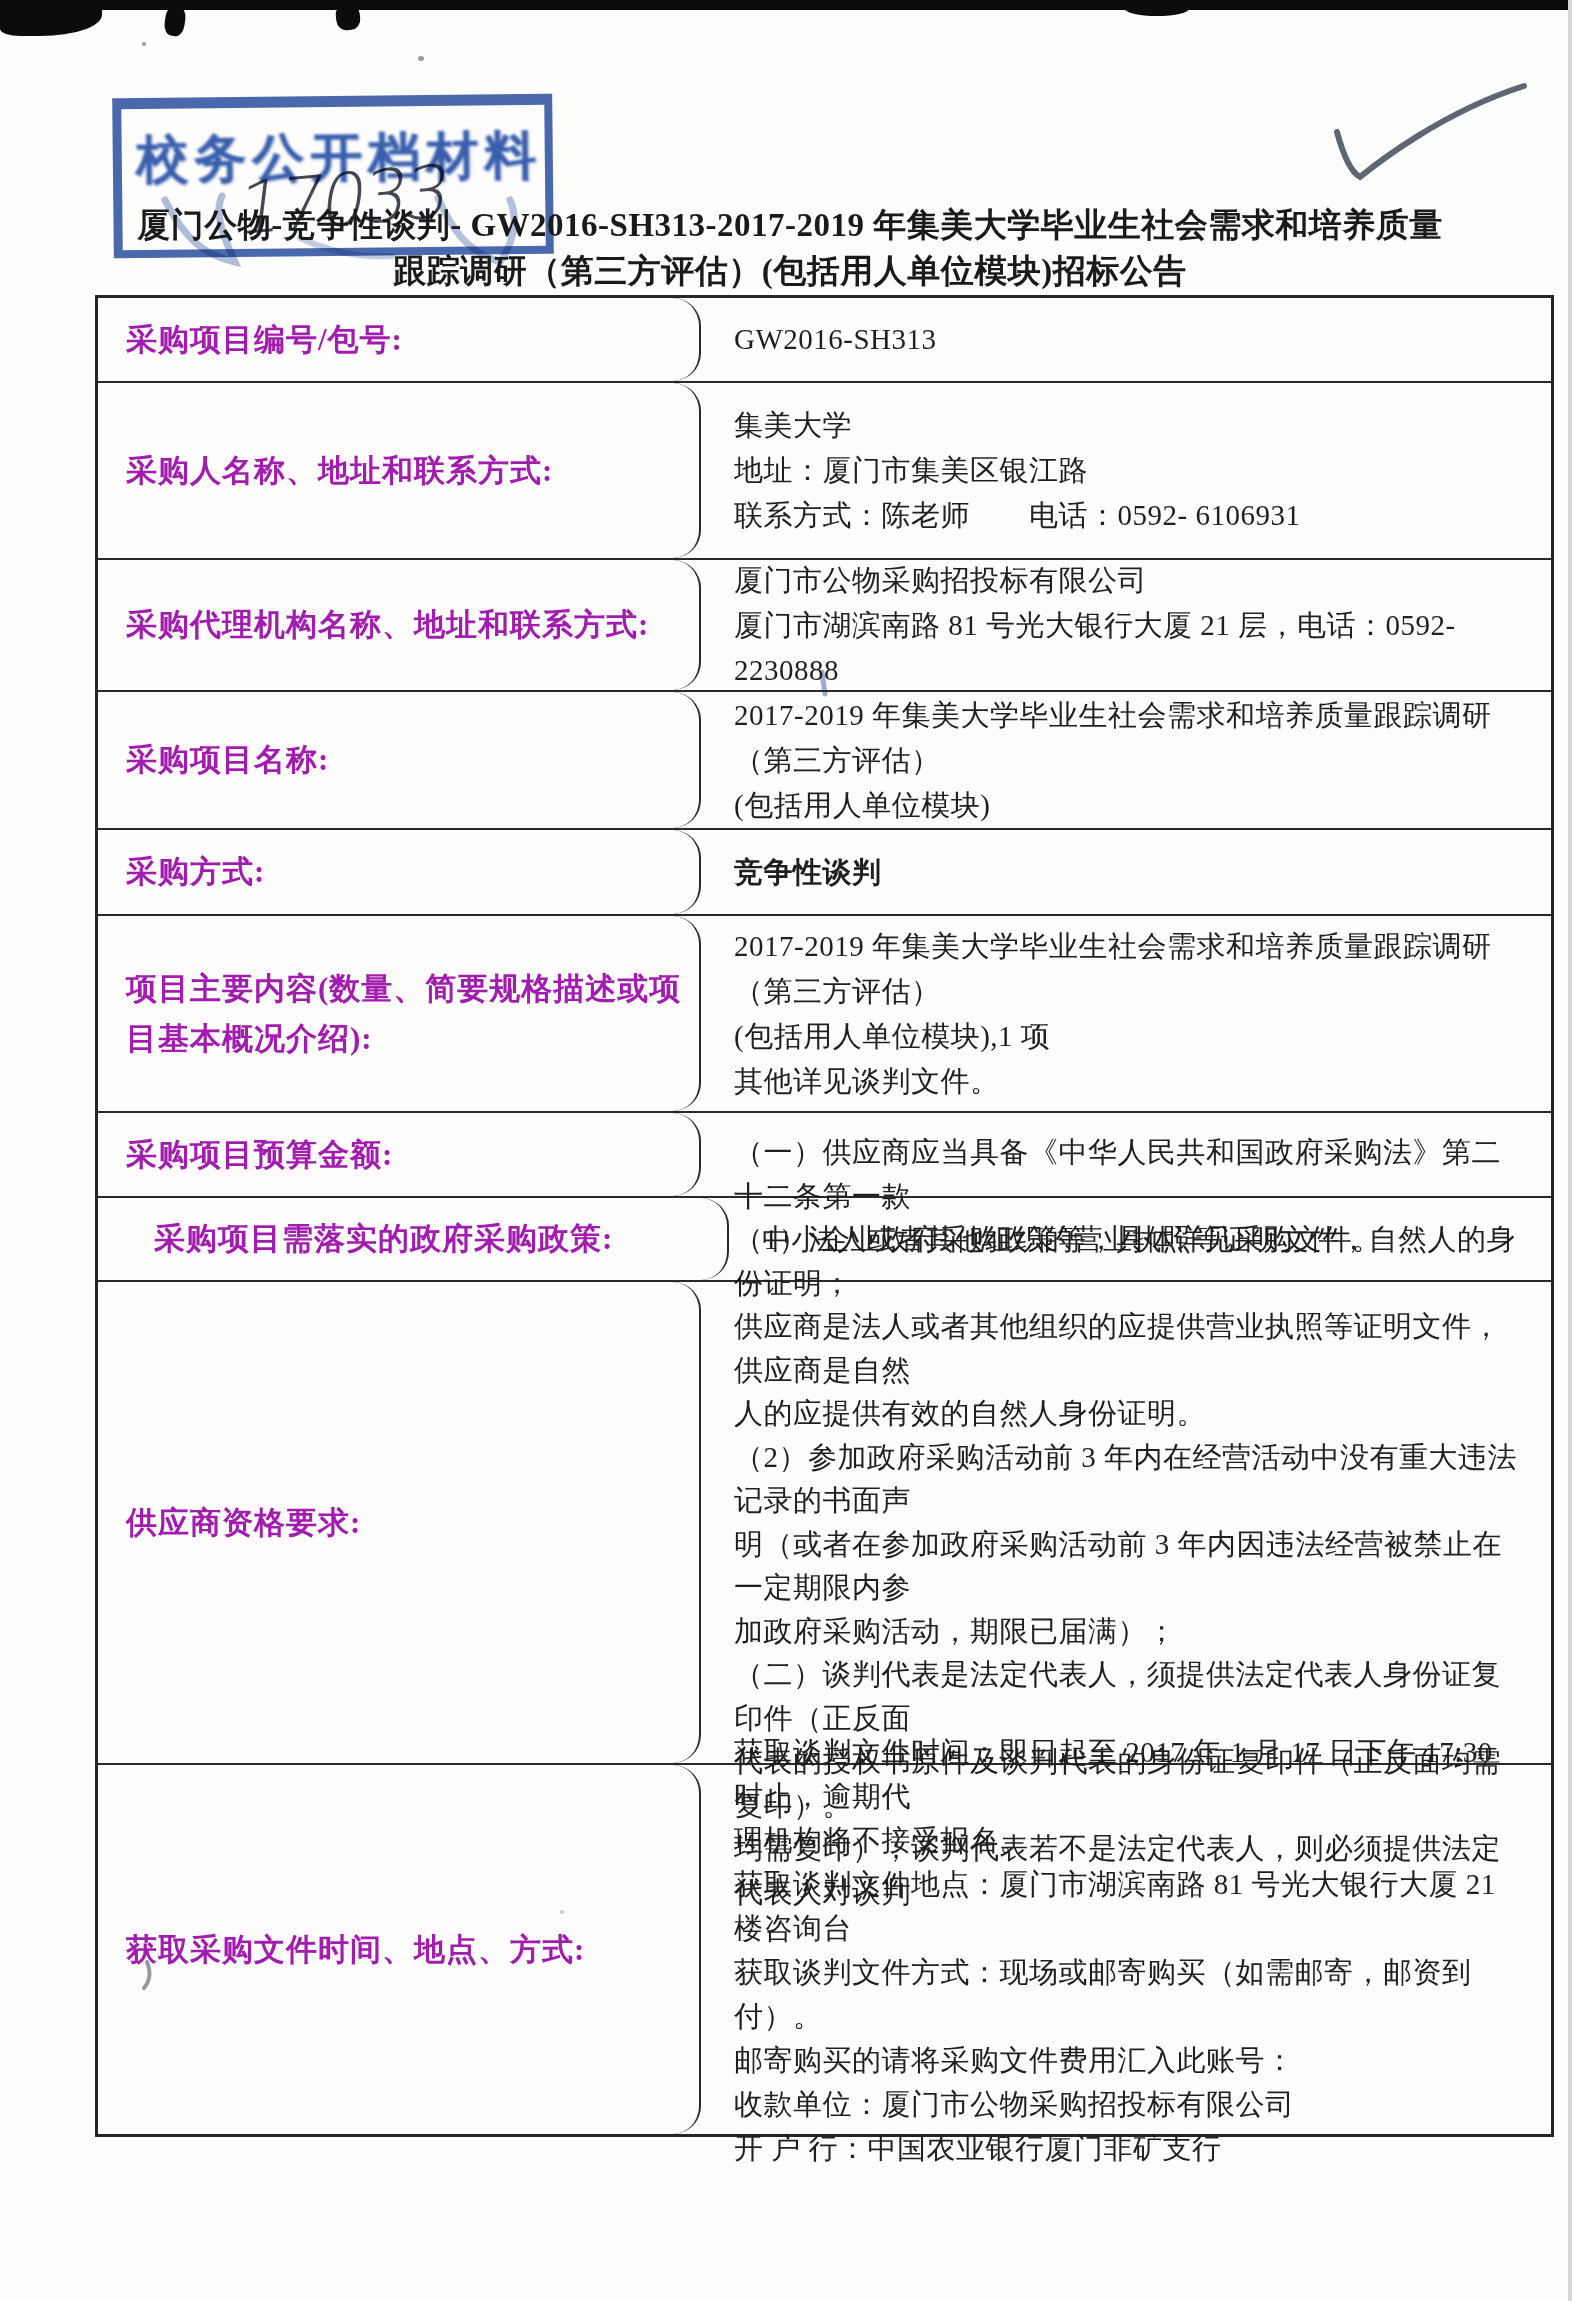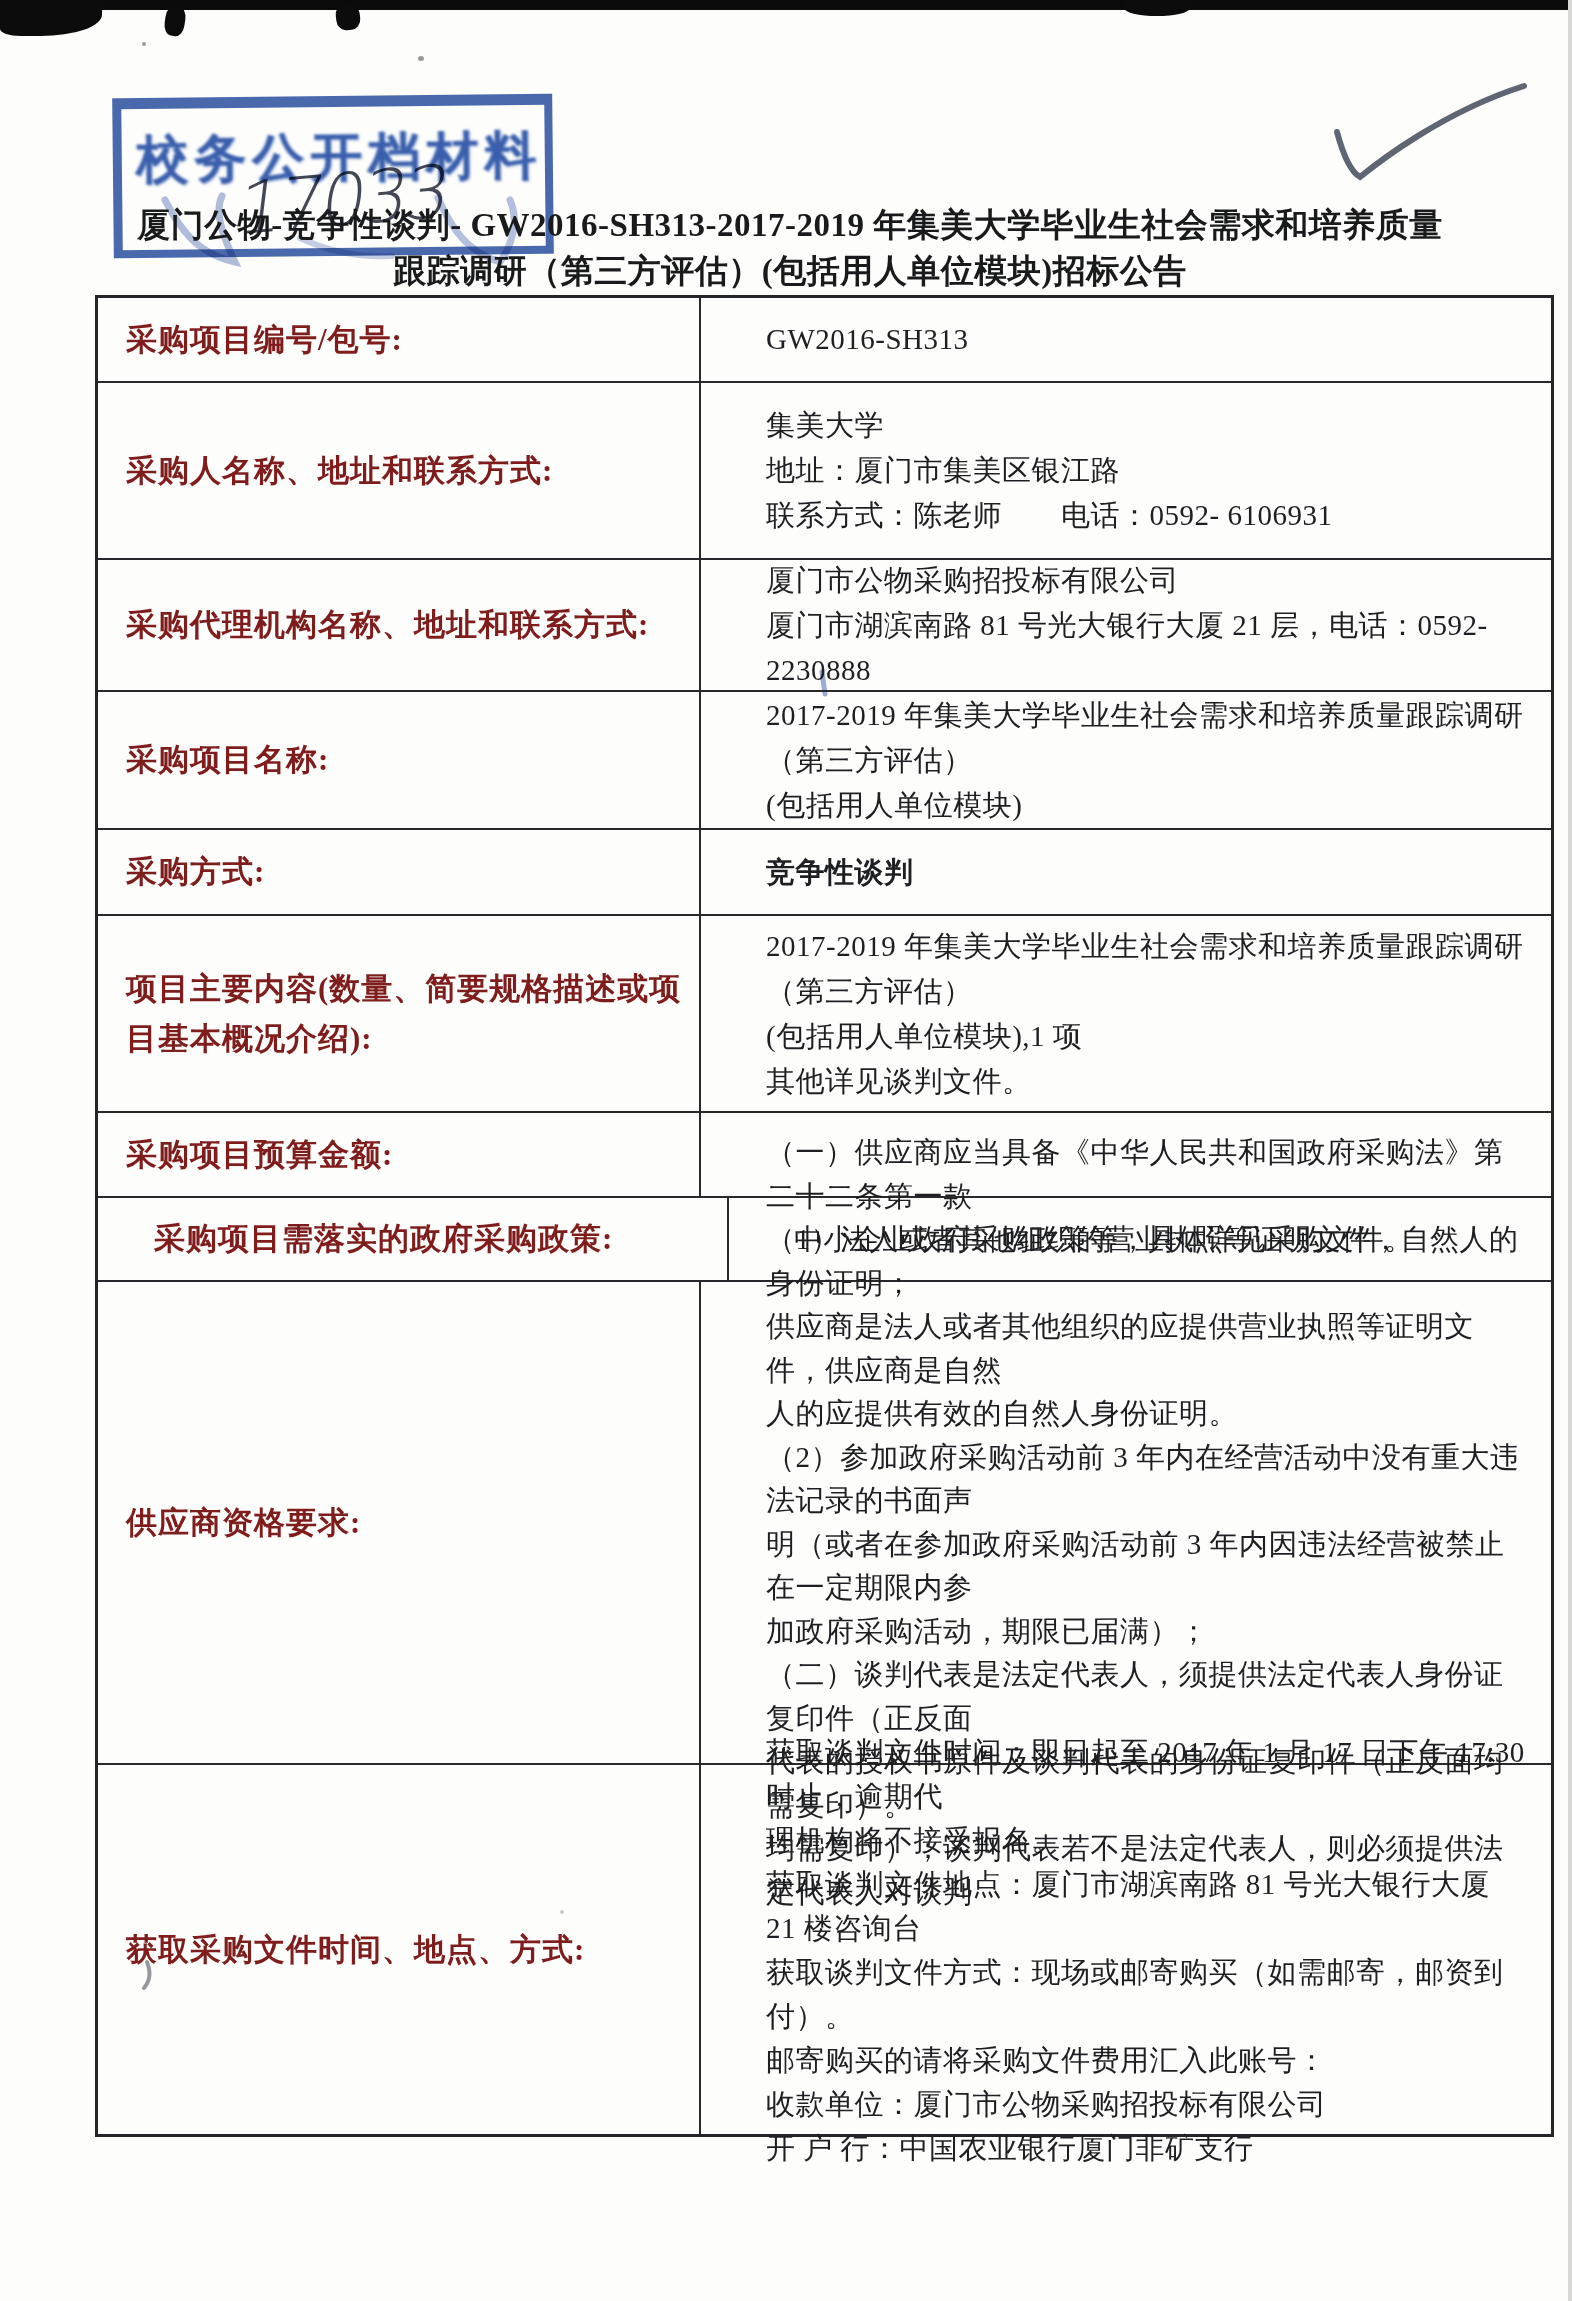--- a/index.html
+++ b/index.html
@@ -69,27 +69,27 @@
     background:transparent;
   }
   .t-row{display:flex;border-bottom:2px solid #29292b;box-sizing:border-box;}
   .t-row:last-child{border-bottom:none;}
   .cell-label{
     width:603px;flex:0 0 603px;box-sizing:border-box;
     border-right:2px solid #29292b;
     display:flex;align-items:center;
     padding:0 16px 0 28px;
     font-weight:bold;font-size:31px;line-height:50px;
-    letter-spacing:1px;color:#7f1d1d;
+    letter-spacing:1px;color:#a21caf;border-radius:28px;
   }
   .cell-value{
     flex:1;box-sizing:border-box;
     display:flex;flex-direction:column;justify-content:center;
     padding:0 26px 0 33px;
-    font-size:29px;color:#1e1f22;margin-left:32px;
+    font-size:29px;color:#1e1f22;
   }
   .cell-value .line{line-height:45px;letter-spacing:0.5px;}
   .row-qual .line{line-height:43.5px;}
   .row-acq .line{line-height:44px;}
   .bold{font-weight:bold;}
 </style>
 </head>
 <body>
 
 <div id="page">

